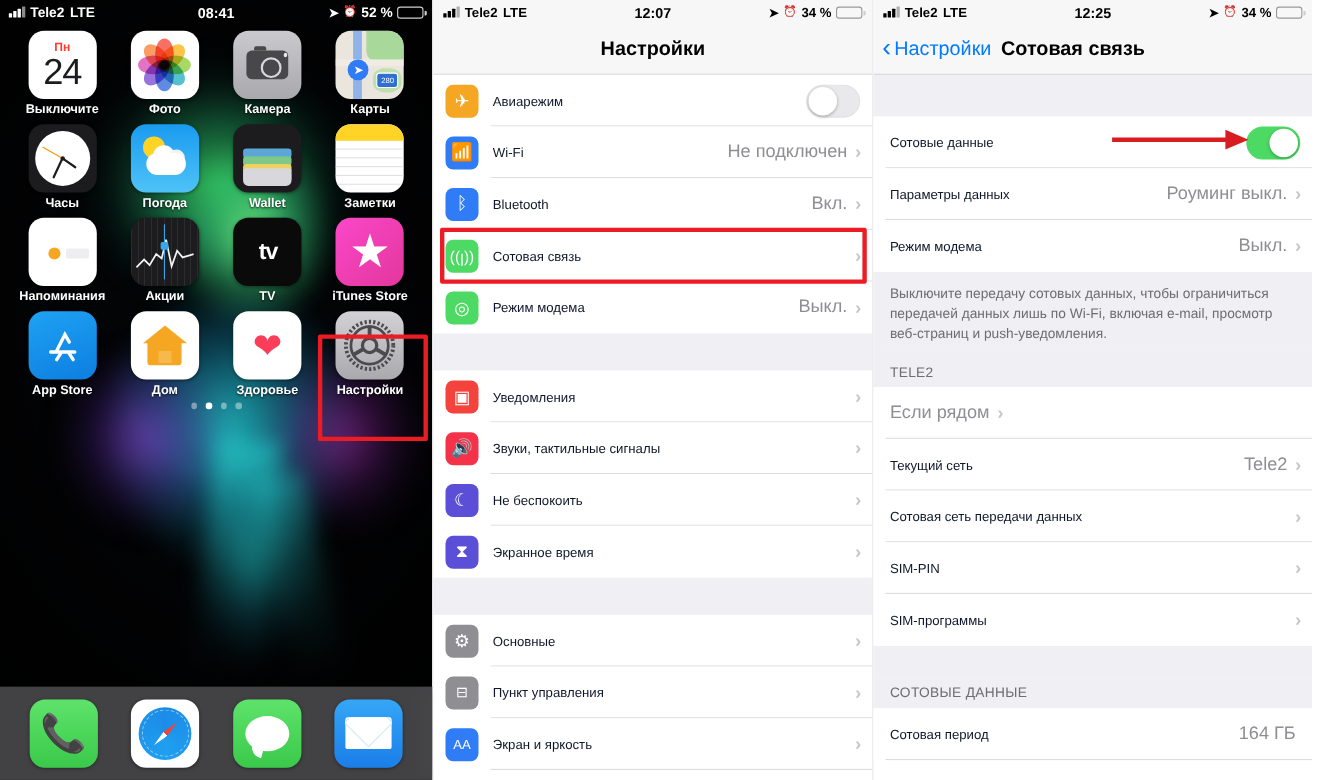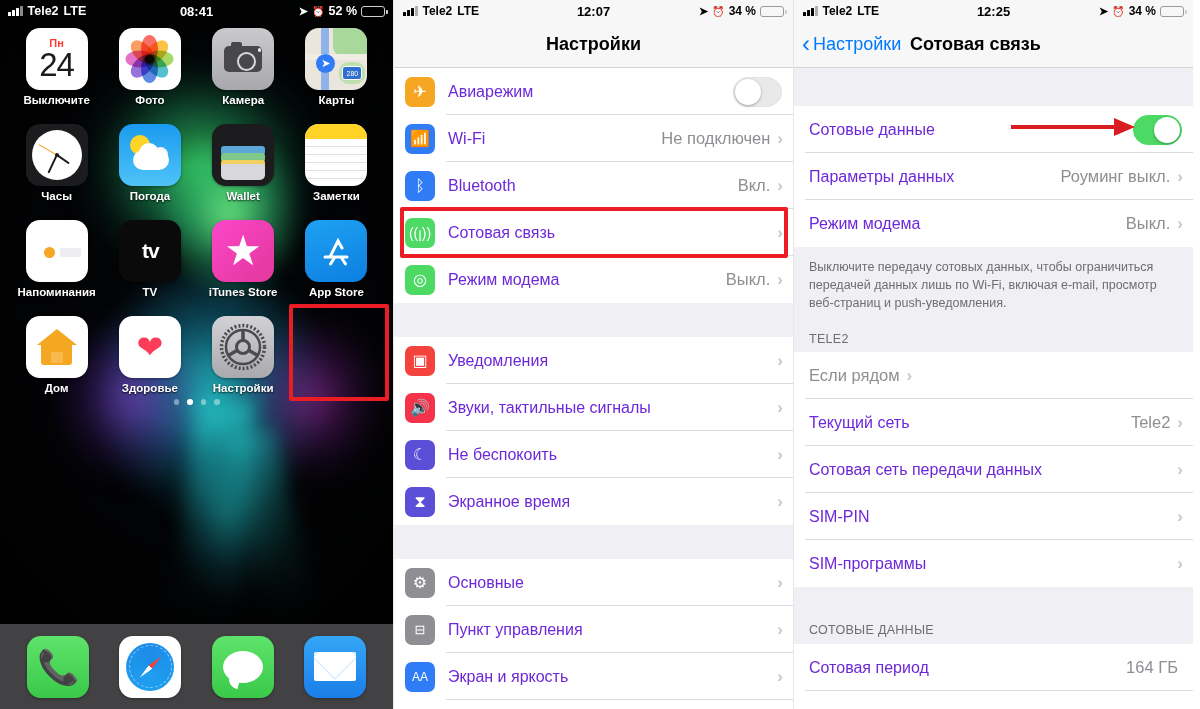--- a/index.html
+++ b/index.html
@@ -72,21 +72,21 @@
   .bars { display: flex; align-items: flex-end; gap: 1.5px; height: 10px; }
   .bars i { width: 2.5px; background: #fff; border-radius: .5px; display: block; }
   .bars i:nth-child(1){height:4px} .bars i:nth-child(2){height:6px}
   .bars i:nth-child(3){height:8px} .bars i:nth-child(4){height:10px; background:#8a8a8a}
   .batt { width: 24px; height: 11px; border: 1.3px solid #cfcfcf; border-radius: 3px; position: relative; padding: 1px; }
   .batt::after { content:''; position:absolute; right:-3.5px; top:3px; width:2px; height:4px; background:#cfcfcf; border-radius:0 1px 1px 0;}
   .batt .fill { height: 100%; background: #f5c518; border-radius: 1.5px; }
 
   .apps {
     position: relative; z-index: 5; padding: 6px 10px 0 10px;
-    display: grid; grid-template-columns: repeat(4, 1fr); row-gap: 18px;
+    display: grid; grid-template-columns: repeat(4, 1fr); row-gap: 7px;
   }
   .app { display: flex; flex-direction: column; align-items: center; }
   .icon {
     width: 62px; height: 62px; border-radius: 14px; overflow: hidden;
     position: relative; box-shadow: 0 1px 3px rgba(0,0,0,.35);
   }
   .app .lbl { margin-top: 4px; color: #fff; font-size: 11.5px; font-weight: bold;
     text-shadow: 0 1px 2px rgba(0,0,0,.85); white-space: nowrap; }
 
   
@@ -182,21 +182,21 @@
   .navbar .back { position:absolute; left:8px; display:flex;align-items:center;gap:3px;
     color:#007aff; font-size:18px; }
   .navbar .chev { font-size:24px; font-weight:300; line-height:1; margin-top:-2px;}
 
   .list { background:#fff; }
   .row { display:flex; align-items:center; height:47px; padding-left:11px; position:relative; background:#fff; }
   .row .sep { position:absolute; left:52px; right:0; bottom:0; height:1px; background:#dcdce0; }
   .row .sep.full { left:11px; }
   .sicon { width:30px;height:30px;border-radius:7px;flex:none;margin-right:13px;
     display:flex;align-items:center;justify-content:center;color:#fff;font-size:16px;}
-  .row .rlabel { font-size:16px; color:#6d28d9; flex:1; }
+  .row .rlabel { font-size:12px; color:#0f172a; flex:1; }
   .row .rvalue { font-size:16.5px; color:#8e8e93; margin-right:7px; }
   .row .arrow { color:#c7c7cc; font-size:17px; font-weight:600; margin-right:10px; }
   .toggle { width:49px;height:30px;border-radius:15px;position:relative;flex:none;margin-right:11px;
     background:#e9e9eb; border:1px solid #e2e2e4;}
   .toggle .knob{position:absolute;top:1px;left:1px;width:26px;height:26px;border-radius:50%;background:#fff;
     box-shadow:0 1px 3px rgba(0,0,0,.3);}
   .toggle.on{background:#4cd964;border-color:#4cd964;}
   .toggle.on .knob{left:auto;right:1px;}
   .footer-note { background:#efeff4; padding:11px 15px 6px 15px; font-size:12.5px; color:#6d6d72; line-height:1.45; }
   .sec-header { background:#efeff4; padding:6px 15px 5px 15px; font-size:12.5px; color:#6d6d72; letter-spacing:.3px;}
@@ -329,20 +329,31 @@
         <div class="icon ic-rem">
           <span class="row">
               <i class="dot" style="background:#f5a623"></i>
               <i class="bar"></i>
             </span>
 
         </div>
         <div class="lbl">Напоминания</div>
       </div>
       <div class="app">
+        <div class="icon ic-stocks">
+          <span class="grid"></span>
+          <svg viewBox="0 0 62 62" width="62" height="62" style="position:absolute;inset:0">
+            <polyline points="5,45 12,38 17,43 23,33 28,37 32,20 37,44 42,30 47,36 57,33" fill="none" stroke="#f2f2f2" stroke-width="1.6"></polyline>
+          </svg>
+          <span class="bluel"></span>
+            <span class="dotb"></span>
+        </div>
+        <div class="lbl">Акции</div>
+      </div>
+      <div class="app">
         <div class="icon ic-tv">
           <span class="txt"><span style="font-size:23px"></span>tv</span>
         </div>
         <div class="lbl">TV</div>
       </div>
       <div class="app">
         <div class="icon ic-itunes">
             <span class="star">★</span>
           </div>
         <div class="lbl">iTunes Store</div>

